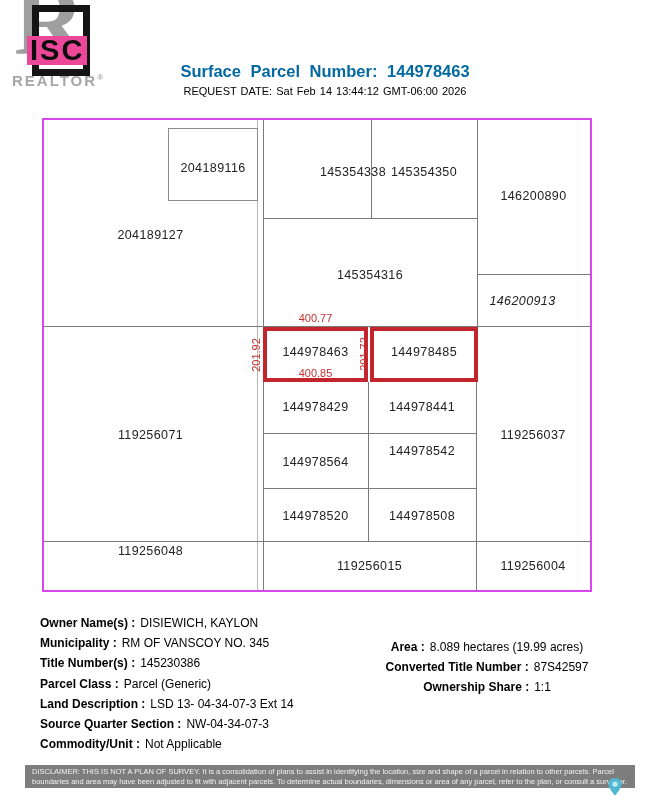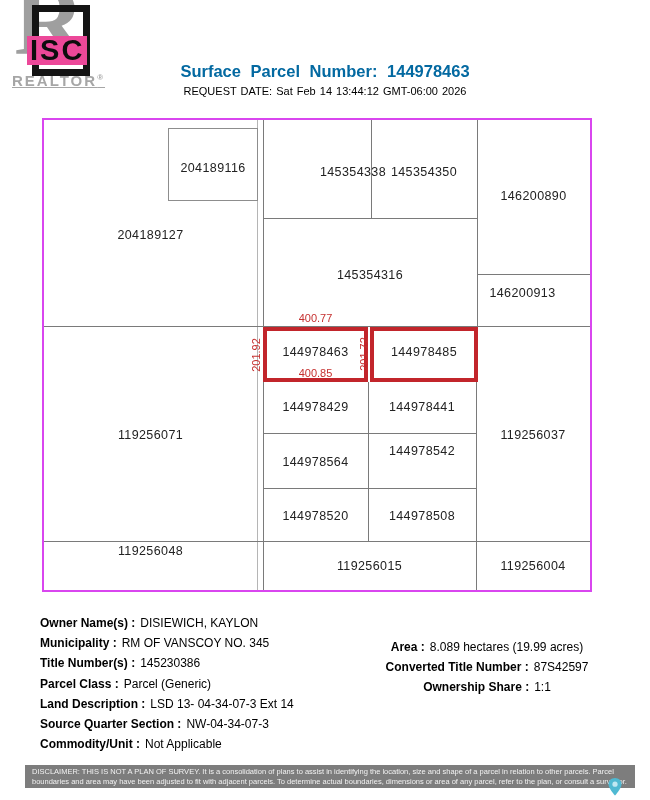--- a/index.html
+++ b/index.html
@@ -3,21 +3,21 @@
 <meta charset="utf-8">
 <style>
   html,body{margin:0;padding:0;background:#ffffff;}
   body{width:650px;height:800px;position:relative;font-family:"Liberation Sans",sans-serif;color:#111;overflow:hidden;}
 
   
   .logo{position:absolute;left:10px;top:2px;width:130px;height:110px;}
   .realtor-r{position:absolute;left:4px;top:-30px;font-family:"Liberation Serif",serif;font-weight:bold;font-size:98px;line-height:1;color:#8f8f8f;opacity:.85;}
   .isc-frame{position:absolute;left:22px;top:3px;width:58px;height:71px;border:7px solid #141414;box-sizing:border-box;}
   .isc-text{position:absolute;left:17px;top:34px;font-size:29px;font-weight:bold;letter-spacing:2px;line-height:1;color:#0d0d0d;background:#ec4899;padding:0 3px;}
-  .realtor-word{position:absolute;left:2px;top:70px;font-size:15px;letter-spacing:2px;color:#a6a6a6;font-weight:bold;text-decoration:underline;}
+  .realtor-word{position:absolute;left:2px;top:70px;font-size:15px;letter-spacing:2px;color:#a6a6a6;font-weight:bold;}
   .realtor-word sup{font-size:8px;}
 
   
   .title-wrap{position:absolute;left:0;top:62px;width:650px;text-align:center;}
   .page-title{font-size:16.5px;font-weight:bold;word-spacing:5px;color:#0369a1;}
   .request-date{margin-top:4px;font-size:11px;color:#000;word-spacing:1px;}
 
   
   .map-frame{position:absolute;left:42px;top:118px;width:550px;height:474px;border:2px solid #d946ef;box-sizing:border-box;background:#fff;}
   .mline{position:absolute;background:#7a7a7a;}
@@ -72,21 +72,21 @@
   <div class="mline" style="left:0;top:421px;width:546px;height:1px;"></div>
 
   <div class="pbox" style="left:124px;top:8px;width:90px;height:73px;"></div>
 
   <div class="plabel" style="left:124px;top:41px;width:90px;">204189116</div>
   <div class="plabel" style="left:0;top:108px;width:213px;">204189127</div>
   <div class="plabel" style="left:219px;top:45px;width:108px;padding-left:36px;">145354338</div>
   <div class="plabel" style="left:327px;top:45px;width:106px;">145354350</div>
   <div class="plabel" style="left:433px;top:69px;width:113px;">146200890</div>
   <div class="plabel" style="left:219px;top:148px;width:214px;">145354316</div>
-  <div class="plabel" style="left:433px;top:166px;width:91px;">146200913</div>
+  <div class="plabel" style="left:433px;top:174px;width:91px;font-style:italic;">146200913</div>
 
   <div class="hl-box" style="left:219px;top:207px;width:105px;height:55px;"></div>
   <div class="hl-box" style="left:326px;top:207px;width:108px;height:55px;"></div>
   <div class="plabel" style="left:219px;top:225px;width:105px;">144978463</div>
   <div class="plabel" style="left:326px;top:225px;width:108px;">144978485</div>
 
   <div class="dim" style="left:219px;top:192px;width:105px;">400.77</div>
   <div class="dim" style="left:219px;top:247px;width:105px;">400.85</div>
   <div class="dim dim-v" style="left:190px;top:229px;width:44px;">201.92</div>
   <div class="dim dim-v" style="left:298px;top:228px;width:44px;">201.72</div>

